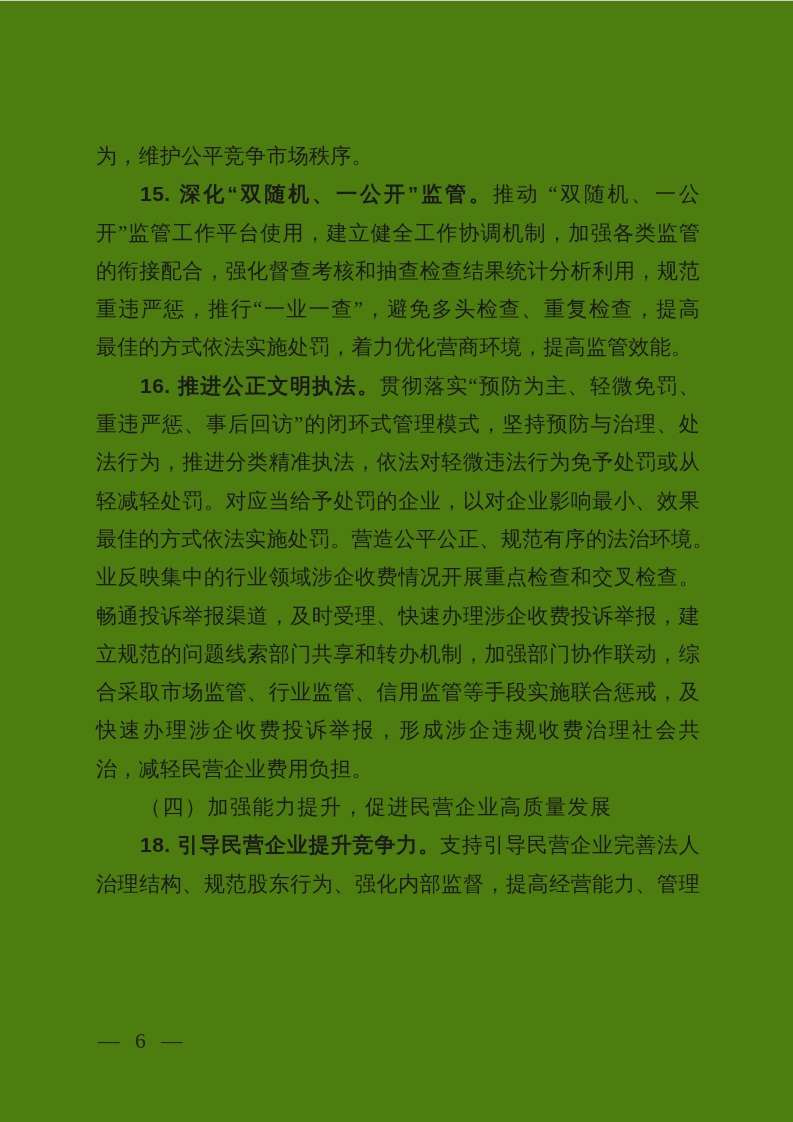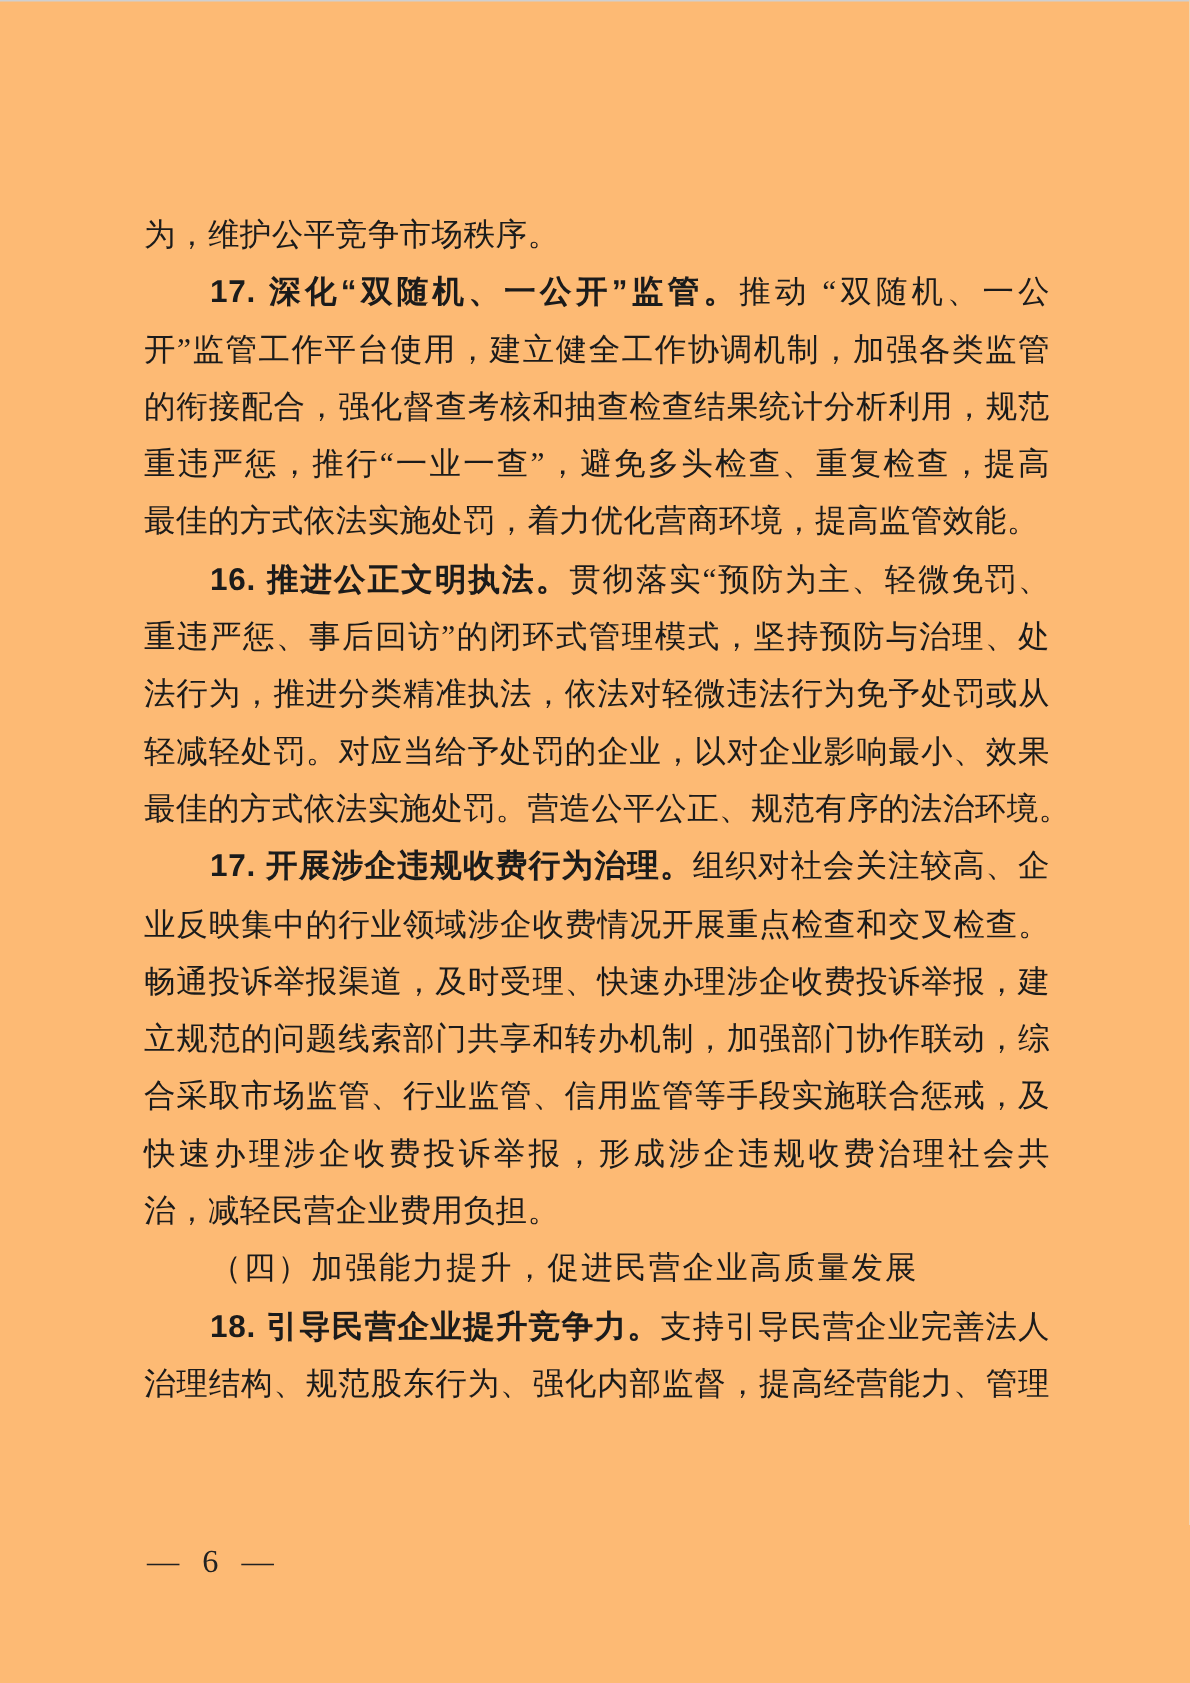--- a/index.html
+++ b/index.html
@@ -4,21 +4,21 @@
 <style>
   html, body {
     margin: 0;
     padding: 0;
     background: #e8e8e8;
   }
   .page {
     position: relative;
     width: 793px;
     height: 1122px;
-    background: #fdba74;
+    background: #4d7c0f;
     font-family: "Liberation Serif", "DejaVu Serif", serif;
     color: #1b1b1b;
     overflow: hidden;
     box-sizing: border-box;
     padding-left: 19px;
   }
   .scan-edge {
     position: absolute;
     top: 0;
     left: 0;
@@ -67,31 +67,30 @@
     word-spacing: 6px;
   }
 </style>
 </head>
 <body>
 
 <div class="page">
   <div class="scan-edge"></div>
   <div class="text-block">
       <div class="line"><span class="seg">为，维护公平竞争市场秩序。</span></div>
-      <div class="line j indent"><span class="seg seg-bold">17. 深化“双随机、一公开”监管。</span><span class="seg">推动 “双随机、一公</span></div>
+      <div class="line j indent"><span class="seg seg-bold">15. 深化“双随机、一公开”监管。</span><span class="seg">推动 “双随机、一公</span></div>
       <div class="line j"><span class="seg">开”监管工作平台使用，建立健全工作协调机制，加强各类监管</span></div>
       <div class="line j"><span class="seg">的衔接配合，强化督查考核和抽查检查结果统计分析利用，规范</span></div>
       <div class="line j"><span class="seg">重违严惩，推行“一业一查”，避免多头检查、重复检查，提高</span></div>
       <div class="line"><span class="seg">最佳的方式依法实施处罚，着力优化营商环境，提高监管效能。</span></div>
       <div class="line j indent"><span class="seg seg-bold">16. 推进公正文明执法。</span><span class="seg">贯彻落实“预防为主、轻微免罚、</span></div>
       <div class="line j"><span class="seg">重违严惩、事后回访”的闭环式管理模式，坚持预防与治理、处</span></div>
       <div class="line j"><span class="seg">法行为，推进分类精准执法，依法对轻微违法行为免予处罚或从</span></div>
       <div class="line j"><span class="seg">轻减轻处罚。对应当给予处罚的企业，以对企业影响最小、效果</span></div>
       <div class="line"><span class="seg">最佳的方式依法实施处罚。营造公平公正、规范有序的法治环境。</span></div>
-      <div class="line j indent"><span class="seg seg-bold">17. 开展涉企违规收费行为治理。</span><span class="seg">组织对社会关注较高、企</span></div>
       <div class="line j"><span class="seg">业反映集中的行业领域涉企收费情况开展重点检查和交叉检查。</span></div>
       <div class="line j"><span class="seg">畅通投诉举报渠道，及时受理、快速办理涉企收费投诉举报，建</span></div>
       <div class="line j"><span class="seg">立规范的问题线索部门共享和转办机制，加强部门协作联动，综</span></div>
       <div class="line j"><span class="seg">合采取市场监管、行业监管、信用监管等手段实施联合惩戒，及</span></div>
       <div class="line j"><span class="seg">快速办理涉企收费投诉举报，形成涉企违规收费治理社会共</span></div>
       <div class="line"><span class="seg">治，减轻民营企业费用负担。</span></div>
       <div class="line indent kai"><span class="seg">（四）加强能力提升，促进民营企业高质量发展</span></div>
       <div class="line j indent"><span class="seg seg-bold">18. 引导民营企业提升竞争力。</span><span class="seg">支持引导民营企业完善法人</span></div>
       <div class="line j"><span class="seg">治理结构、规范股东行为、强化内部监督，提高经营能力、管理</span></div>
     </div>

